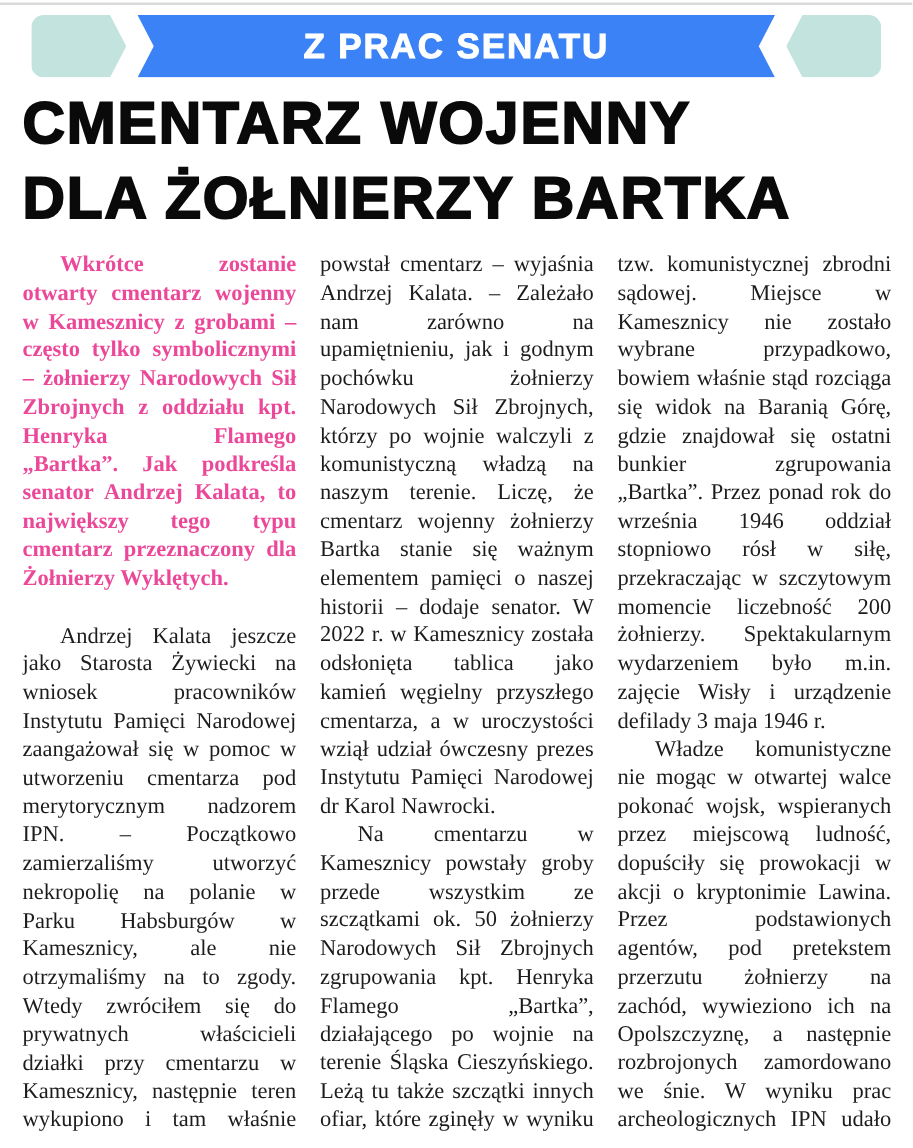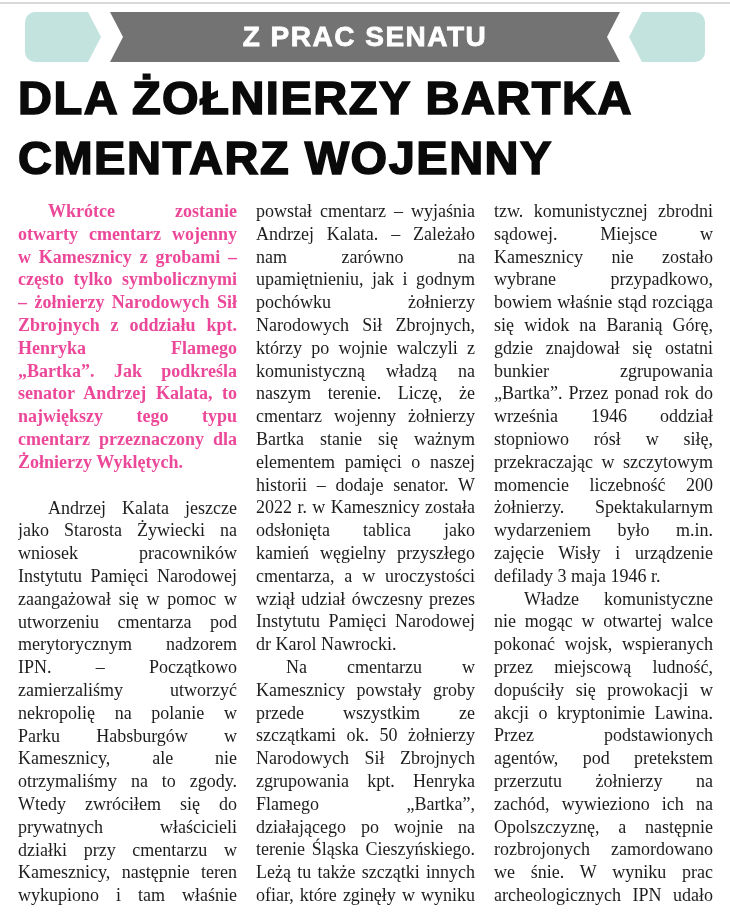--- a/index.html
+++ b/index.html
@@ -20,21 +20,21 @@
   .cap { width: 76px; background: #c3e3df; flex: 0 0 auto; }
   .cap-left {
     border-radius: 10px 0 0 10px;
     clip-path: polygon(0 0, calc(100% - 13px) 0, 100% 50%, calc(100% - 13px) 100%, 0 100%);
   }
   .cap-right {
     border-radius: 0 10px 10px 0;
     clip-path: polygon(13px 0, 100% 0, 100% 100%, 13px 100%, 0 50%);
   }
   .bar {
-    flex: 1 1 auto; margin: 0 9px; background: #737373;
+    flex: 1 1 auto; margin: 0 9px; background: #3b82f6;
     clip-path: polygon(0 0, 100% 0, calc(100% - 13px) 50%, 100% 100%, 0 100%, 13px 50%);
     display: flex; align-items: center; justify-content: center;
   }
   .bar span {
     color: #ffffff; font-family: "Liberation Sans", sans-serif;
     font-weight: bold; font-size: 28px; letter-spacing: 1.5px;
     -webkit-text-stroke: 0.8px #ffffff;
   }
   
   .title {
@@ -63,22 +63,22 @@
 
 <div class="banner">
   <div class="cap cap-left"></div>
   <div class="bar">
     <span>Z PRAC SENATU</span>
   </div>
   <div class="cap cap-right"></div>
 </div>
 
 <h1 class="title">
+  <span class="tl">CMENTARZ WOJENNY</span>
   <span class="tl">DLA ŻOŁNIERZY BARTKA</span>
-  <span class="tl">CMENTARZ WOJENNY</span>
 </h1>
 
 <div class="article" lang="pl">
   <p class="lead">Wkrótce zostanie otwarty cmentarz wojenny w Kamesznicy z grobami – często tylko symbolicznymi – żołnierzy Narodowych Sił Zbrojnych z oddziału kpt. Henryka Flamego „Bartka”. Jak podkreśla senator Andrzej Kalata, to największy tego typu cmentarz przeznaczony dla Żołnierzy Wyklętych.</p>
   <p>Andrzej Kalata jeszcze jako Starosta Żywiecki na wniosek pracowników Instytutu Pamięci Narodowej zaangażował się w pomoc w utworzeniu cmentarza pod merytorycznym nadzorem IPN. – Początkowo zamierzaliśmy utworzyć nekropolię na polanie w Parku Habsburgów w Kamesznicy, ale nie otrzymaliśmy na to zgody. Wtedy zwróciłem się do prywatnych właścicieli działki przy cmentarzu w Kamesznicy, następnie teren wykupiono i tam właśnie powstał cmentarz – wyjaśnia Andrzej Kalata. – Zależało nam zarówno na upamiętnieniu, jak i godnym pochówku żołnierzy Narodowych Sił Zbrojnych, którzy po wojnie walczyli z komunistyczną władzą na naszym terenie. Liczę, że cmentarz wojenny żołnierzy Bartka stanie się ważnym elementem pamięci o naszej historii – dodaje senator. W 2022 r. w Kamesznicy została odsłonięta tablica jako kamień węgielny przyszłego cmentarza, a w uroczystości wziął udział ówczesny prezes Instytutu Pamięci Narodowej dr Karol Nawrocki.</p>
   <p>Na cmentarzu w Kamesznicy powstały groby przede wszystkim ze szczątkami ok. 50 żołnierzy Narodowych Sił Zbrojnych zgrupowania kpt. Henryka Flamego „Bartka”, działającego po wojnie na terenie Śląska Cieszyńskiego. Leżą tu także szczątki innych ofiar, które zginęły w wyniku tzw. komunistycznej zbrodni sądowej. Miejsce w Kamesznicy nie zostało wybrane przypadkowo, bowiem właśnie stąd rozciąga się widok na Baranią Górę, gdzie znajdował się ostatni bunkier zgrupowania „Bartka”. Przez ponad rok do września 1946 oddział stopniowo rósł w siłę, przekraczając w szczytowym momencie liczebność 200 żołnierzy. Spektakularnym wydarzeniem było m.in. zajęcie Wisły i urządzenie defilady 3 maja 1946 r.</p>
   <p><span>Władze komunistyczne nie mogąc w otwartej walce pokonać wojsk, wspieranych przez miejscową ludność, dopuściły się prowokacji w akcji o kryptonimie Lawina. Przez podstawionych agentów, pod pretekstem przerzutu żołnierzy na zachód, wywieziono ich na Opolszczyznę, a następnie rozbrojonych zamordowano we śnie. W wyniku prac archeologicznych IPN udało się odnaleźć dwa miejsca pogrzebania szczątków, które obecnie spoczęły na cmentarzu w Kamesznicy. Warto dodać, że w 2019 r. w Starym Grodkowie – miejscu mordu i odnalezienia szczątków części ofiar – odsłonięto pomnik żołnierzy z oddziału NSZ kpt. Henryka Flamego „Bartka”.</span> </p>
 </div>
 
 </body></html>

